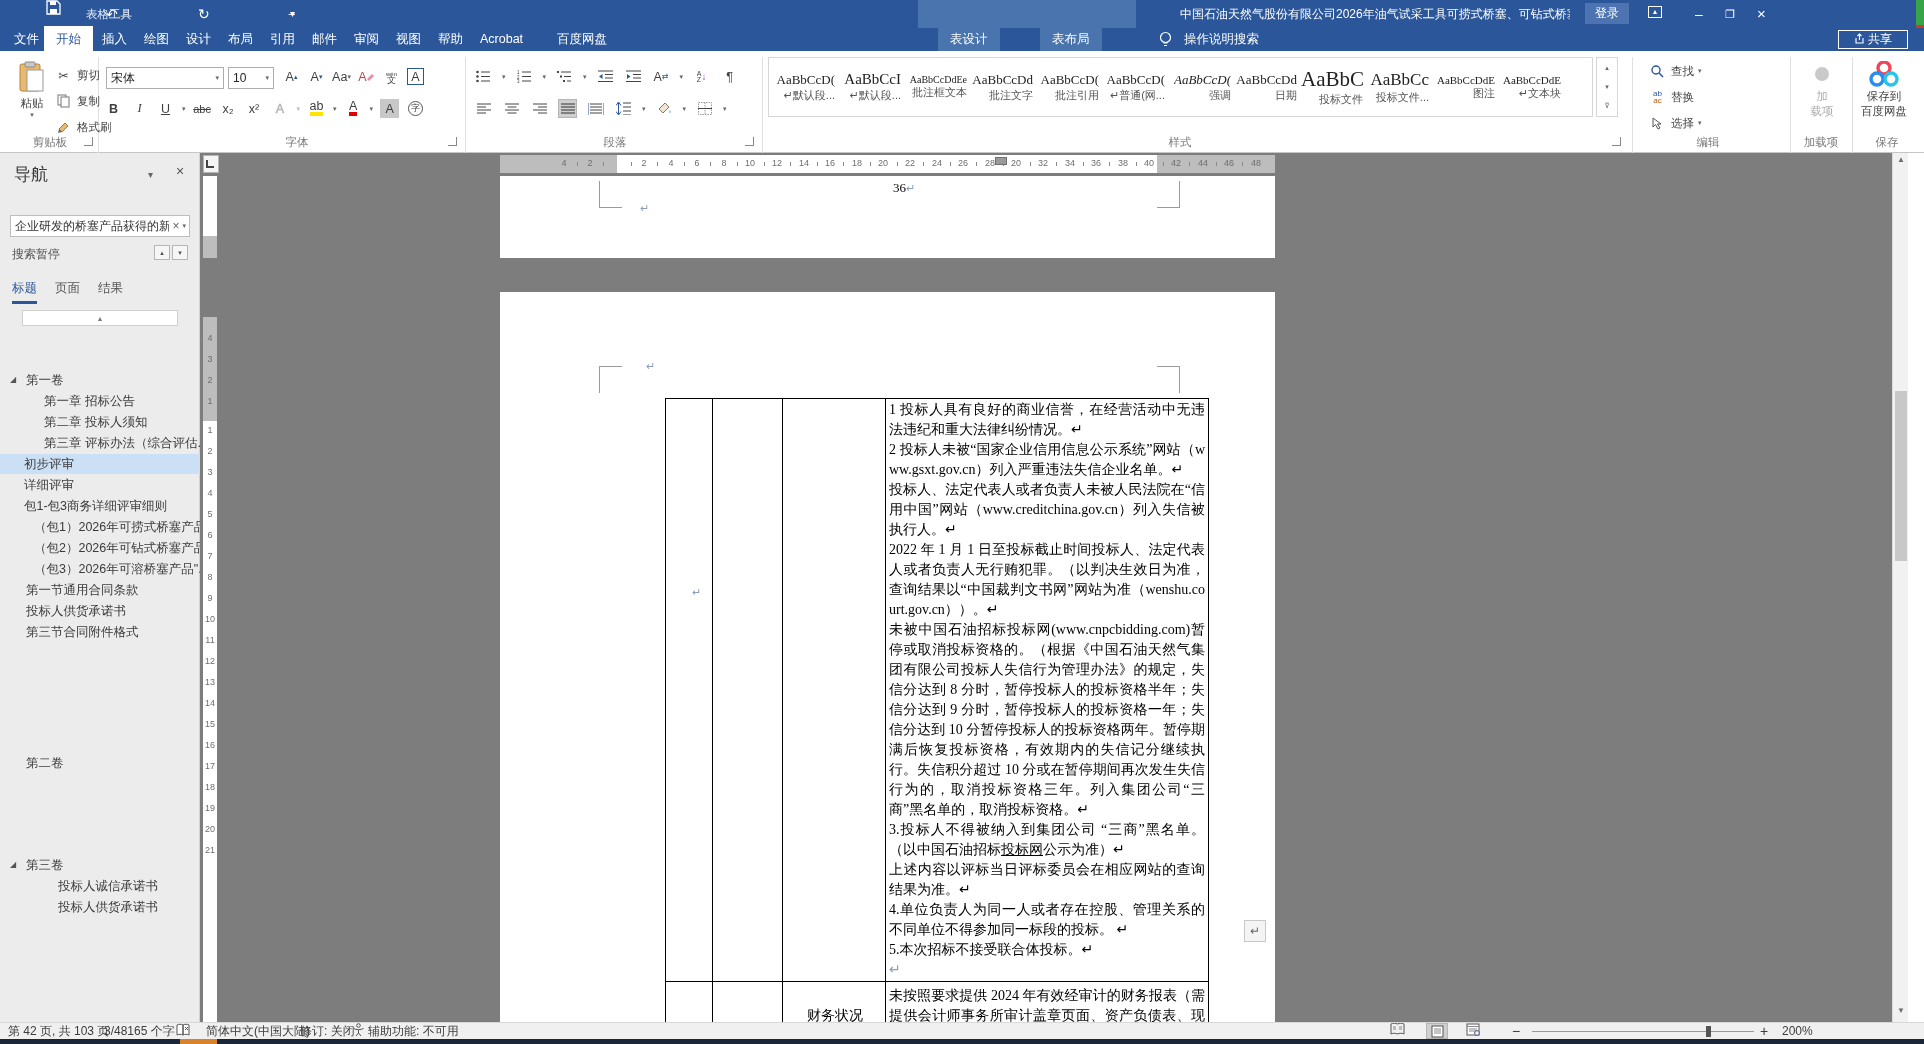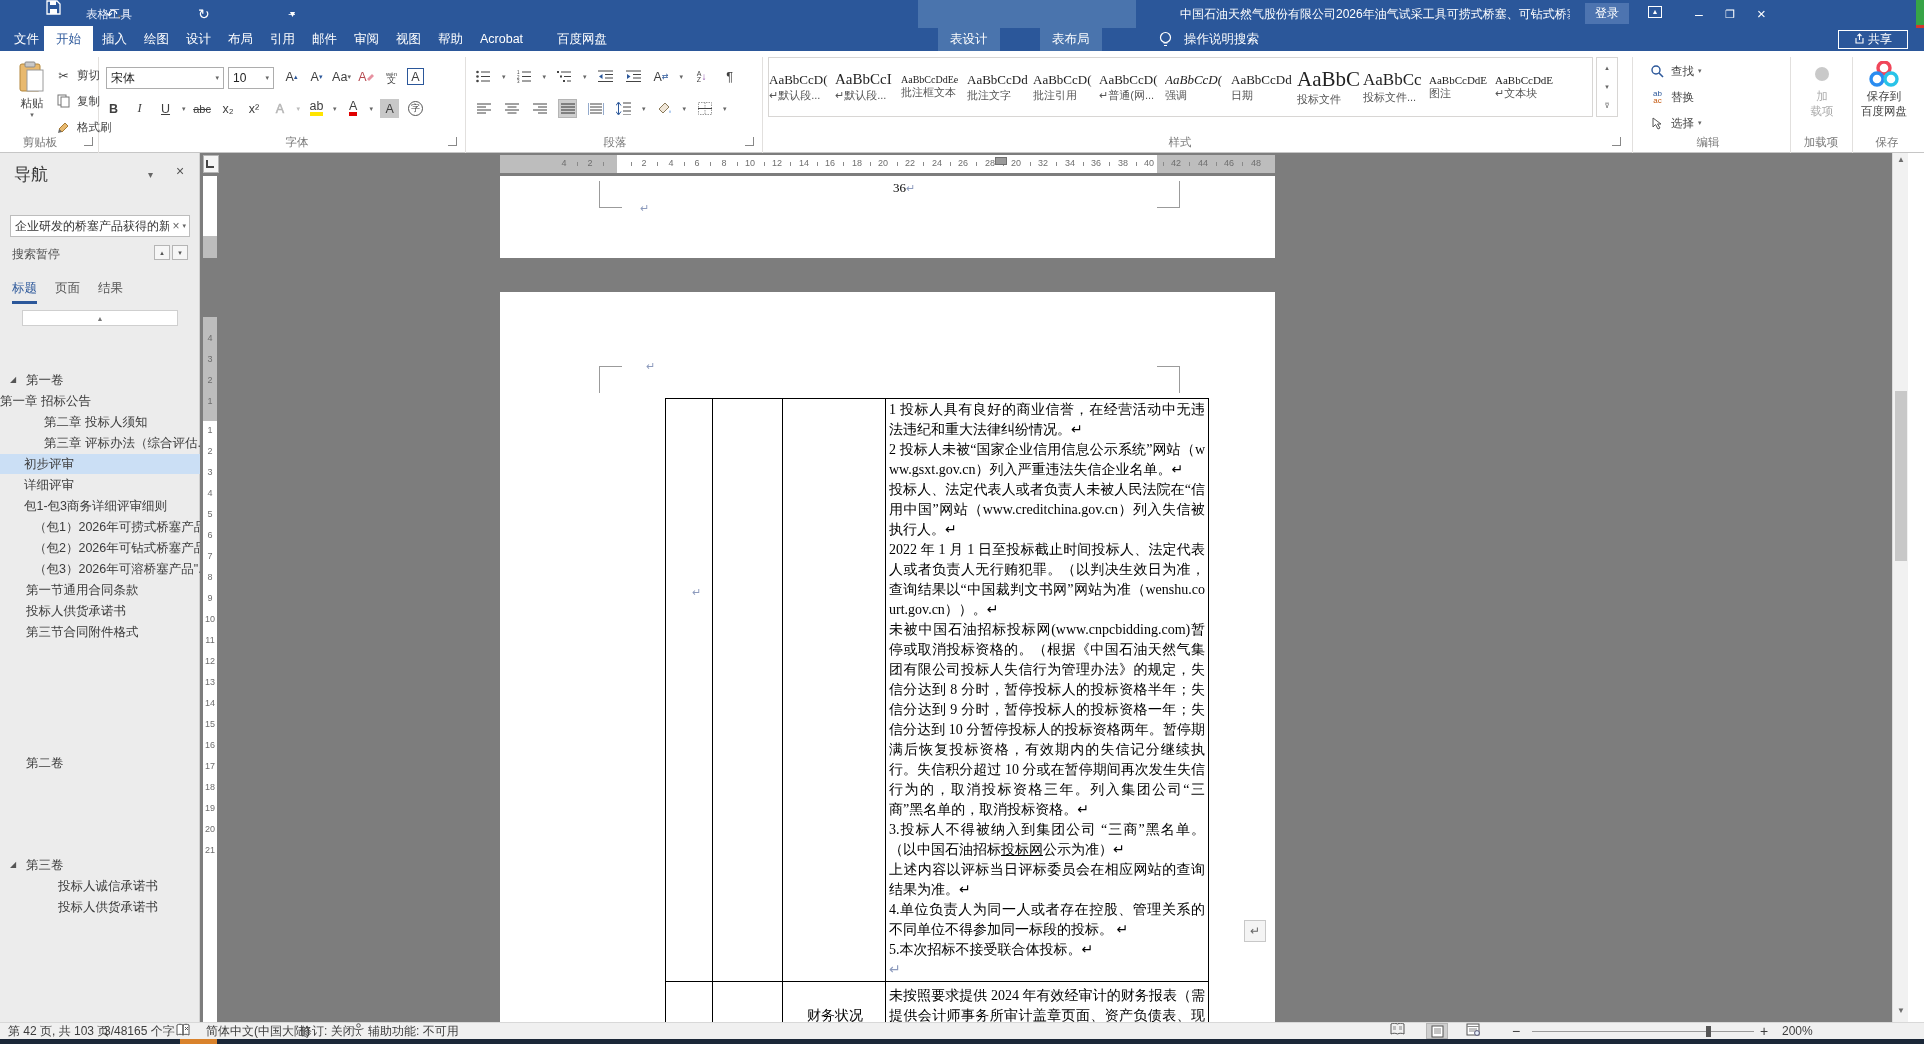--- a/index.html
+++ b/index.html
@@ -19,21 +19,21 @@
   .gsep { position:absolute; top:6px; height:118px; width:1px; background:#e2e0de; }
   .glabel { position:absolute; top:84px; font-size:11.5px; color:#7a7a7a; text-align:center; }
   .launcher { position:absolute; top:86px; width:9px; height:9px; border-right:1px solid #888; border-bottom:1px solid #888; }
   .bigbtn { position:absolute; top:6px; width:52px; height:76px; display:flex; flex-direction:column; align-items:center; font-size:11.5px; color:#444; }
   .smallrow { position:absolute; height:20px; display:flex; align-items:center; font-size:11.5px; color:#444; gap:4px; }
   .combo { position:absolute; top:16px; height:22px; border:1px solid #adadad; background:#fff; font-size:12px; color:#222; display:flex; align-items:center; padding:0 4px; justify-content:space-between; }
   .i { display:inline-flex; align-items:center; justify-content:center; width:19px; height:19px; font-size:12.5px; color:#3f3f3f; }
   .irow { position:absolute; display:flex; align-items:center; }
   .chev { font-size:7px; color:#666; }
   .pressed { background:#cfcfcf; border:1px solid #b5b5b5; }
-  .stylecard { width:66px; height:56px; display:flex; flex-direction:column; align-items:flex-start; justify-content:center; font-size:11px; color:#555; flex:none; }
+  .stylecard { width:66px; height:56px; display:flex; flex-direction:column; align-items:flex-end; justify-content:center; font-size:11px; color:#555; flex:none; }
   .stylecard .samp { font-family:"Liberation Serif", serif; font-size:13px; color:#222; white-space:nowrap; overflow:hidden; max-width:62px; }
   
   #navpane { left:0; top:153px; width:200px; height:869px; background:#ececec; border-right:1px solid #d2d2d2; }
   .navrow { position:absolute; left:0; width:200px; height:20px; line-height:20px; font-size:12.5px; color:#3b3b3b; white-space:nowrap; overflow:hidden; }
   .navtab { position:absolute; top:0; font-size:12.5px; color:#555; }
   
   #canvas { left:200px; top:153px; width:1708px; height:869px; background:#7d7d7d; overflow:hidden; }
   .page { position:absolute; left:300px; width:775px; background:#fff; }
   .cropline { position:absolute; background:#9b9b9b; }
   .pilcrow { position:absolute; color:#8d9bbd; font-size:11px; }
@@ -136,21 +136,21 @@
     </div>
   <div class="smallrow" style="left:54px;top:66px">
       <span class="i">
         <svg width="13" height="13" viewBox="0 0 13 13">
           <path d="M2 8l6-6 3 3-6 6z" fill="#e8b96f" stroke="#a97c34"></path>
           <path d="M2 8l-1 4 4-1z" fill="#6b6b6b"></path>
         </svg>
       </span>
       <span>格式刷</span>
     </div>
-  <div class="glabel" style="left:10px;width:60px">剪贴板</div>
+  <div class="glabel" style="left:20px;width:60px">剪贴板</div>
   <div class="launcher" style="left:84px"></div>
 
   <div class="combo" style="left:106px;width:118px">
       <span>宋体</span>
       <span class="chev">▾</span>
     </div>
   <div class="combo" style="left:228px;width:46px">
       <span>10</span>
       <span class="chev">▾</span>
     </div>
@@ -434,21 +434,21 @@
   </div>
   <div class="abs" style="left:12px;top:93px;font-size:12px;color:#555">搜索暂停</div>
   <span class="abs" style="left:154px;top:92px;width:16px;height:15px;border:1px solid #b5b5b5;background:#f6f6f6;text-align:center;font-size:7px;line-height:14px;color:#555">▴</span>
   <span class="abs" style="left:172px;top:92px;width:16px;height:15px;border:1px solid #b5b5b5;background:#f6f6f6;text-align:center;font-size:7px;line-height:14px;color:#555">▾</span>
   <span class="navtab" style="left:12px;top:127px;color:#2b579a;border-bottom:3px solid #2b579a;padding-bottom:4px">标题</span>
   <span class="navtab" style="left:55px;top:127px">页面</span>
   <span class="navtab" style="left:98px;top:127px">结果</span>
   <div class="abs" style="left:22px;top:157px;width:156px;height:16px;background:#fff;border:1px solid #cfcfcf;text-align:center;font-size:7px;color:#777;line-height:15px">▲</div>
 
   <div class="navrow" style="top:217px"><span style="position:absolute;left:10px;font-size:8px;color:#555">◢</span><span style="padding-left:26px">第一卷</span></div>
-  <div class="navrow" style="top:238px"><span style="">第一章  招标公告</span></div>
+  <div class="navrow" style="top:238px"><span style="padding-left:44px">第一章  招标公告</span></div>
   <div class="navrow" style="top:259px"><span style="padding-left:44px">第二章  投标人须知</span></div>
   <div class="navrow" style="top:280px"><span style="padding-left:44px">第三章  评标办法（综合评估...</span></div>
   <div class="navrow" style="top:301px;background:#cbdff5"><span style="padding-left:24px">初步评审</span></div>
   <div class="navrow" style="top:322px"><span style="padding-left:24px">详细评审</span></div>
   <div class="navrow" style="top:343px"><span style="padding-left:24px">包1-包3商务详细评审细则</span></div>
   <div class="navrow" style="top:364px"><span style="padding-left:34px">（包1）2026年可捞式桥塞产品...</span></div>
   <div class="navrow" style="top:385px"><span style="padding-left:34px">（包2）2026年可钻式桥塞产品...</span></div>
   <div class="navrow" style="top:406px"><span style="padding-left:34px">（包3）2026年可溶桥塞产品"...</span></div>
   <div class="navrow" style="top:427px"><span style="padding-left:26px">第一节通用合同条款</span></div>
   <div class="navrow" style="top:448px"><span style="padding-left:26px">投标人供货承诺书</span></div>

